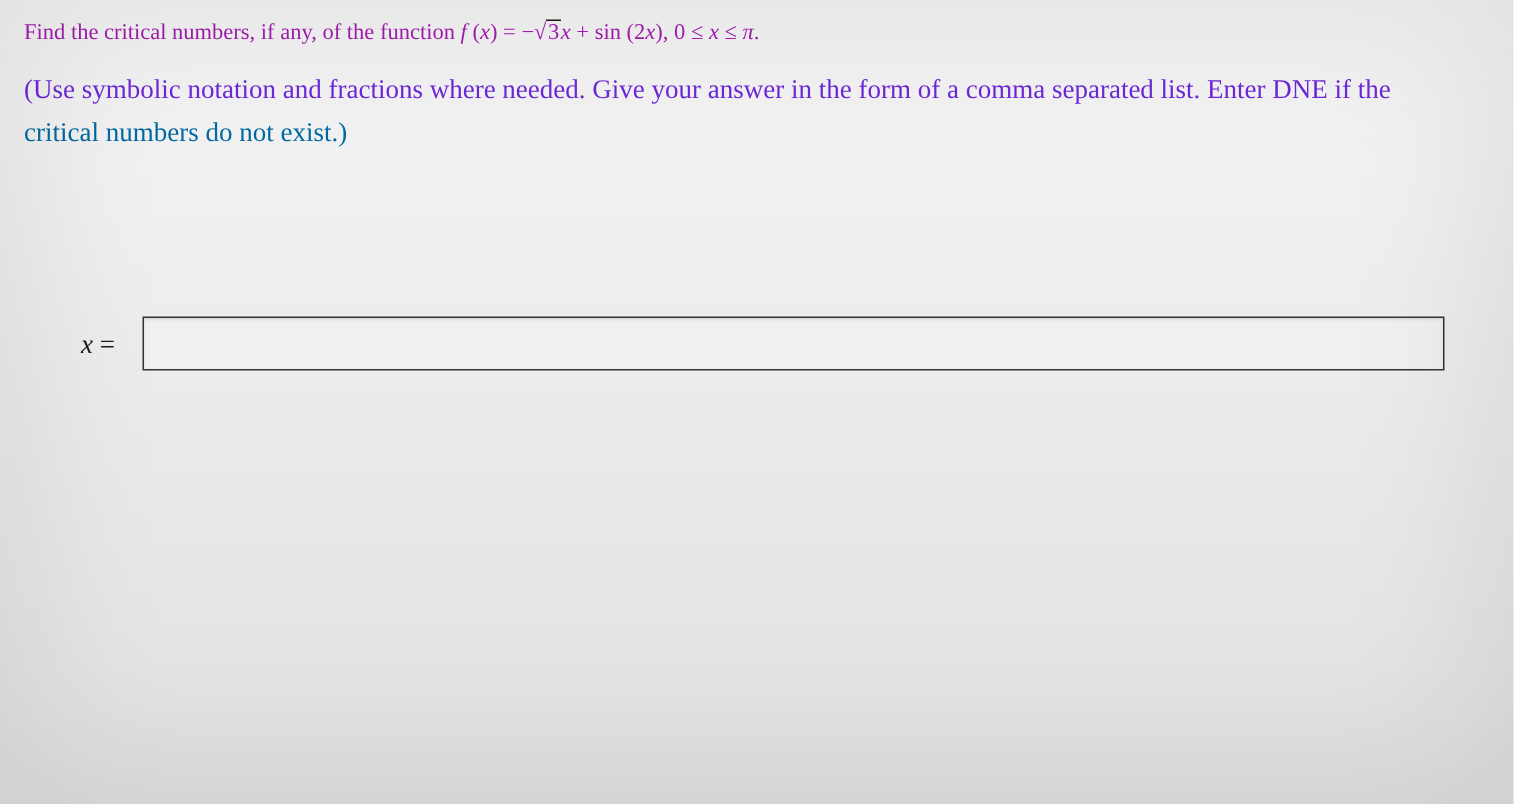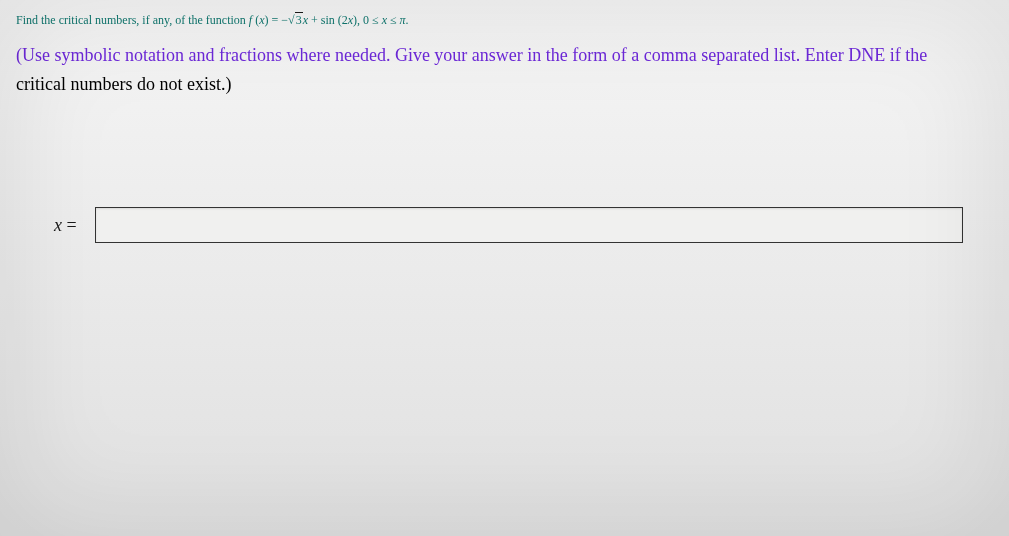--- a/index.html
+++ b/index.html
@@ -10,34 +10,34 @@
     body {
       width: 1009px;
       height: 536px;
       background: linear-gradient(to bottom, #f5f5f5 0%, #ebebeb 50%, #e0e0e0 100%);
       font-family: 'Times New Roman', Times, serif;
       padding: 12px 16px;
       position: relative;
       overflow: hidden;
     }
     .question-line1 {
-      font-size: 12px;
-      color: #0f766e;
+      font-size: 15px;
+      color: #a21caf;
       margin-bottom: 14px;
       line-height: 1.4;
     }
     .question-line2 {
       font-size: 18px;
       color: #6d28d9;
       margin-bottom: 4px;
       line-height: 1.4;
     }
     .question-line3 {
       font-size: 18px;
-      color: #000000;
+      color: #0369a1;
       line-height: 1.4;
     }
     .math {
       font-style: italic;
       font-family: 'Times New Roman', Times, serif;
     }
     .sqrt {
       position: relative;
       display: inline-block;
     }

